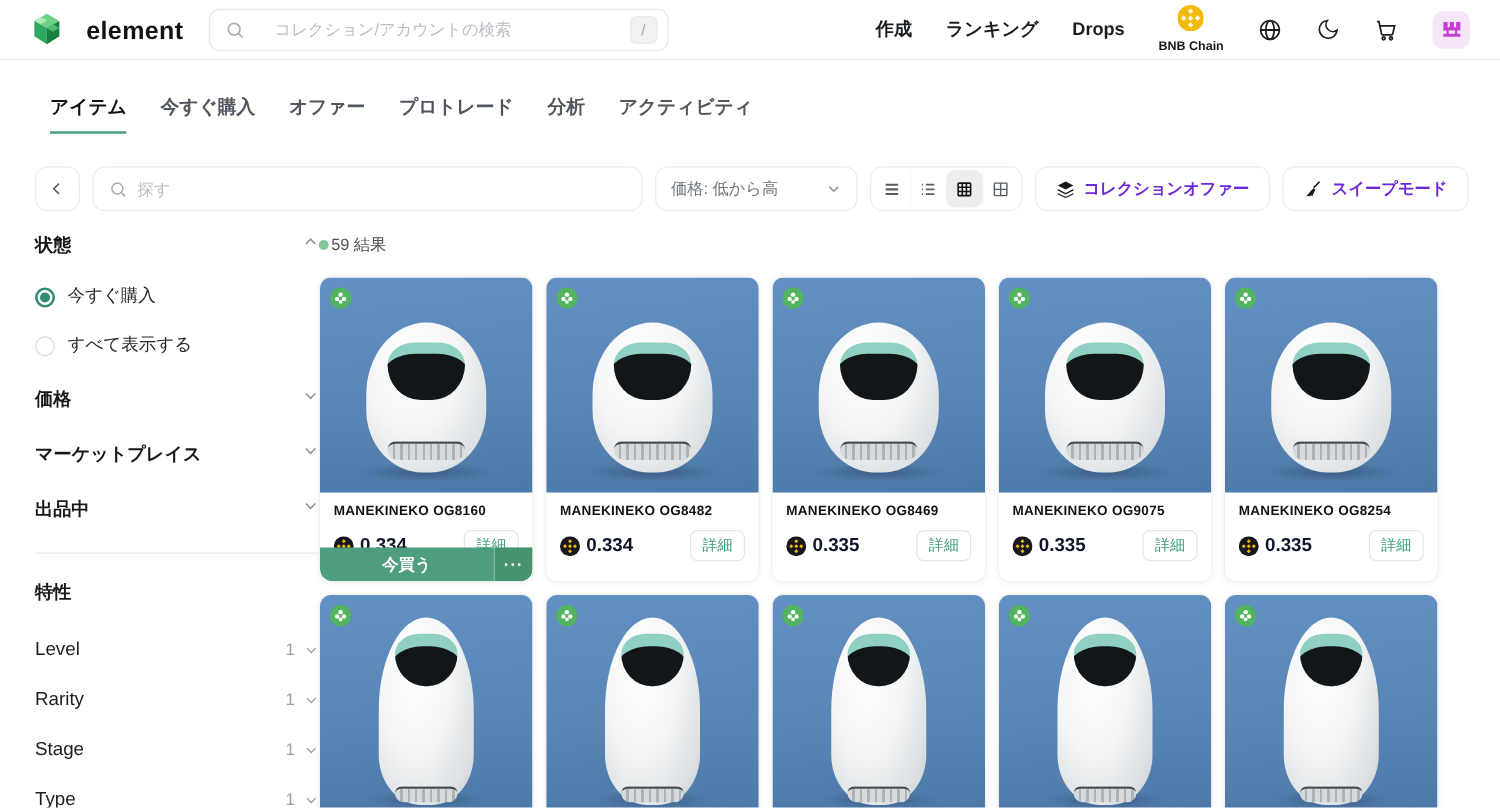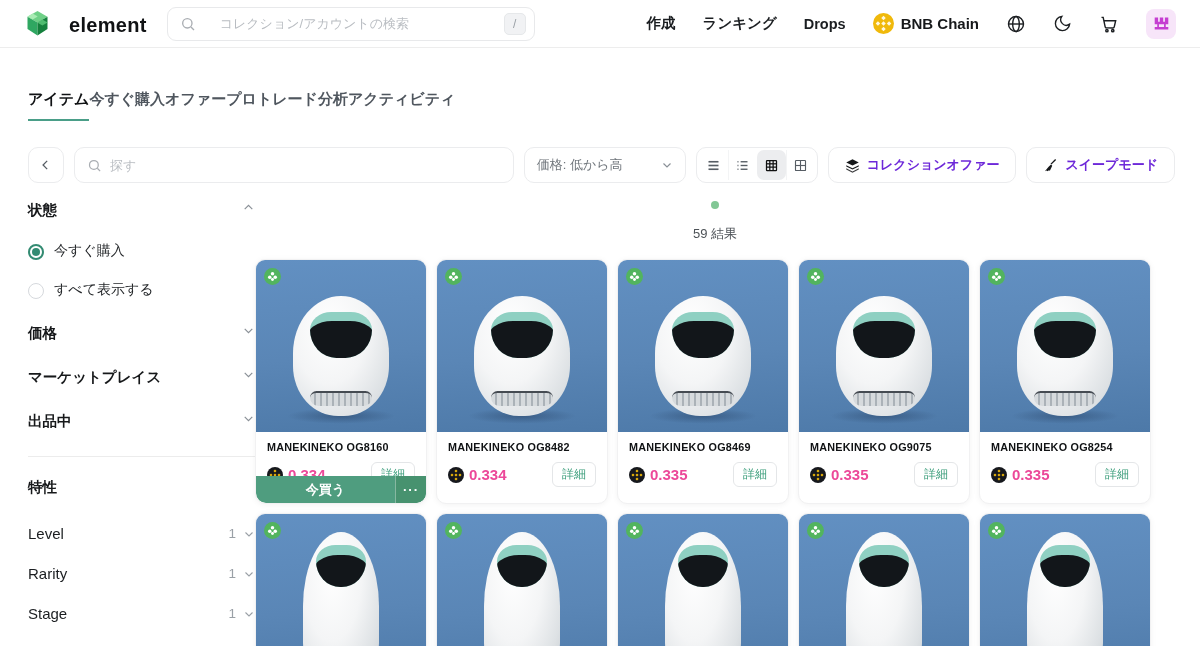--- a/index.html
+++ b/index.html
@@ -13,27 +13,27 @@
   .brand-name { font-size:20px; font-weight:bold; letter-spacing:.3px; color:#101214; }
   .global-search { width:368px; height:34px; border:1px solid #e8e9eb; border-radius:9px;
     display:flex; align-items:center; gap:24px; padding:0 8px 0 12px; }
   .global-search input { flex:1; border:none; outline:none; font-size:13px; color:#333;
     font-family:inherit; background:transparent; }
   .global-search input::placeholder { color:#b9bdc2; }
   .kbd { width:22px; height:22px; background:#f1f2f4; border:1px solid #e6e8ea; border-radius:5px;
     font-size:12px; color:#9aa0a6; display:flex; align-items:center; justify-content:center; }
   .hnav { margin-left:auto; display:flex; align-items:center; gap:27px; }
   .hnav-link { font-size:14.5px; font-weight:bold; color:#1b1e21; cursor:pointer; white-space:nowrap; }
-  .chain { display:flex; align-items:center; gap:7px; font-size:15px; font-weight:bold; cursor:pointer; }
+  .chain { display:flex; align-items:center; gap:7px; font-size:10px; font-weight:bold; cursor:pointer;flex-direction:column; }
   .icon-btn { display:flex; align-items:center; justify-content:center; cursor:pointer; background:none; border:none; }
   .wallet-btn { width:30px; height:30px; border-radius:8px; background:#f7e5f9;
     display:flex; align-items:center; justify-content:center; border:none; cursor:pointer; }
 
   
-  .tabs { display:flex; padding:0 28px; margin-top:42px; }
+  .tabs { display:flex; gap:27px; padding:0 40px; margin-top:28px; }
   .tab { font-size:15px; font-weight:bold; color:#4f565e; padding-bottom:10px; cursor:pointer; white-space:nowrap; }
   .tab.active { color:#101214; border-bottom:2.5px solid #4a9e88; }
 
   
   .toolbar { display:flex; align-items:center; gap:10px; margin:26px 25px 0 28px; height:36px; }
   .tool-btn { height:36px; border:1px solid #ebecee; border-radius:10px; background:#fff;
     display:flex; align-items:center; justify-content:center; cursor:pointer; font-family:inherit; }
   .back-btn { width:36px; flex:0 0 36px; }
   .filter-search { flex:1; max-width:512px; height:36px; border:1px solid #ebecee; border-radius:10px;
     display:flex; align-items:center; gap:8px; padding:0 12px; }
@@ -61,21 +61,21 @@
   .opt-label { font-size:14px; color:#24272a; }
   .side-divider { width:227px; border-top:1px solid #ececec; margin:3px 0 21px; }
   .traits-title { font-size:14.5px; font-weight:bold; margin-bottom:28px; }
   .trait-row { display:flex; align-items:center; width:227px; margin-bottom:23px; cursor:pointer; }
   .trait-name { font-size:15px; color:#1b1e21; }
   .trait-right { margin-left:auto; display:flex; align-items:center; gap:7px; }
   .trait-count { font-size:13.5px; color:#9aa0a6; }
 
   
   .main { flex:1; padding-right:25px; }
-  .results-row { display:flex; align-items:center; gap:16px; margin-bottom:16px;flex-direction:column; }
+  .results-row { display:flex; align-items:center; gap:2px; margin-bottom:16px; }
   .live-dot { width:8px; height:8px; border-radius:50%; background:#82c795; }
   .results-text { font-size:13px; color:#4d5257; }
   .grid { display:grid; grid-template-columns:repeat(5,172px); gap:9px; }
   .card { width:172px; height:245px; background:#fff; border:1px solid #f1f1f2; border-radius:10px;
     box-shadow:0 1px 6px rgba(0,0,0,.05); position:relative; overflow:hidden; cursor:pointer; }
   .card.partial { height:245px; }
   .card-image { height:172px; position:relative; overflow:hidden;
     background:linear-gradient(175deg,#6290c2 0%,#5a86b6 55%,#4d79a8 100%); }
   .badge { position:absolute; top:8px; left:8px; width:17px; height:17px; border-radius:50%;
     background:#52b45e; display:flex; align-items:center; justify-content:center; z-index:2; }
@@ -95,21 +95,21 @@
   .tall .egg { width:76px; height:150px; bottom:4px;
     border-radius:40px 40px 36px 36px / 78px 78px 42px 42px; }
   .tall .visor { top:13px; width:50px; height:42px; }
   .tall .visor::after { top:10px; }
   .tall .base { bottom:2px; width:50px; height:13px; }
   .tall .shadow { bottom:0; width:96px; }
   
   .card-info { padding:9px 11px 0; }
   .card-title { font-size:10.8px; font-weight:bold; letter-spacing:.25px; color:#101214; }
   .price-row { display:flex; align-items:center; justify-content:space-between; margin-top:9px; }
-  .price { display:flex; align-items:center; gap:5px; font-size:15px; font-weight:bold; color:#ec4899; }
+  .price { display:flex; align-items:center; gap:5px; font-size:15px; font-weight:bold; color:#0f172a; }
   .details-btn { border:1px solid #e4e6e8; background:#fff; border-radius:6px; padding:3px 9px;
     font-size:12px; color:#3c9e7c; cursor:pointer; font-family:inherit; }
   .buy-bar { position:absolute; left:0; right:0; bottom:0; height:27px; background:#4f9d7f;
     display:flex; align-items:stretch; color:#fff; border-radius:0 0 10px 10px; overflow:hidden; }
   .buy-label { flex:1; display:flex; align-items:center; justify-content:center;
     font-size:13px; font-weight:bold; }
   .buy-more { width:31px; display:flex; align-items:center; justify-content:center;
     border-left:1px solid rgba(255,255,255,.35); background:#47926f; font-size:13px; font-weight:bold;
     letter-spacing:1px; cursor:pointer; }
 </style>

